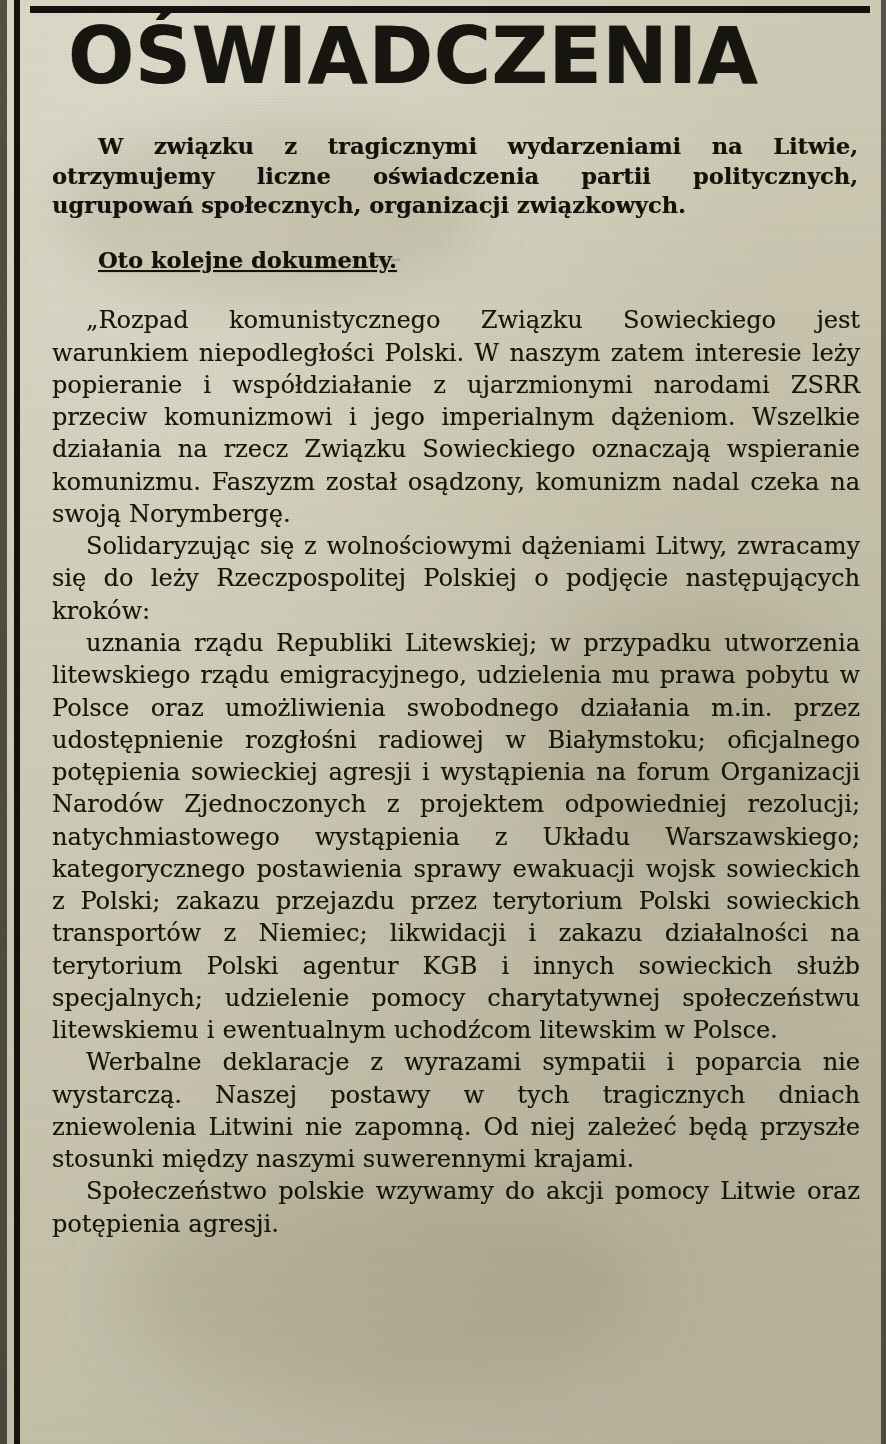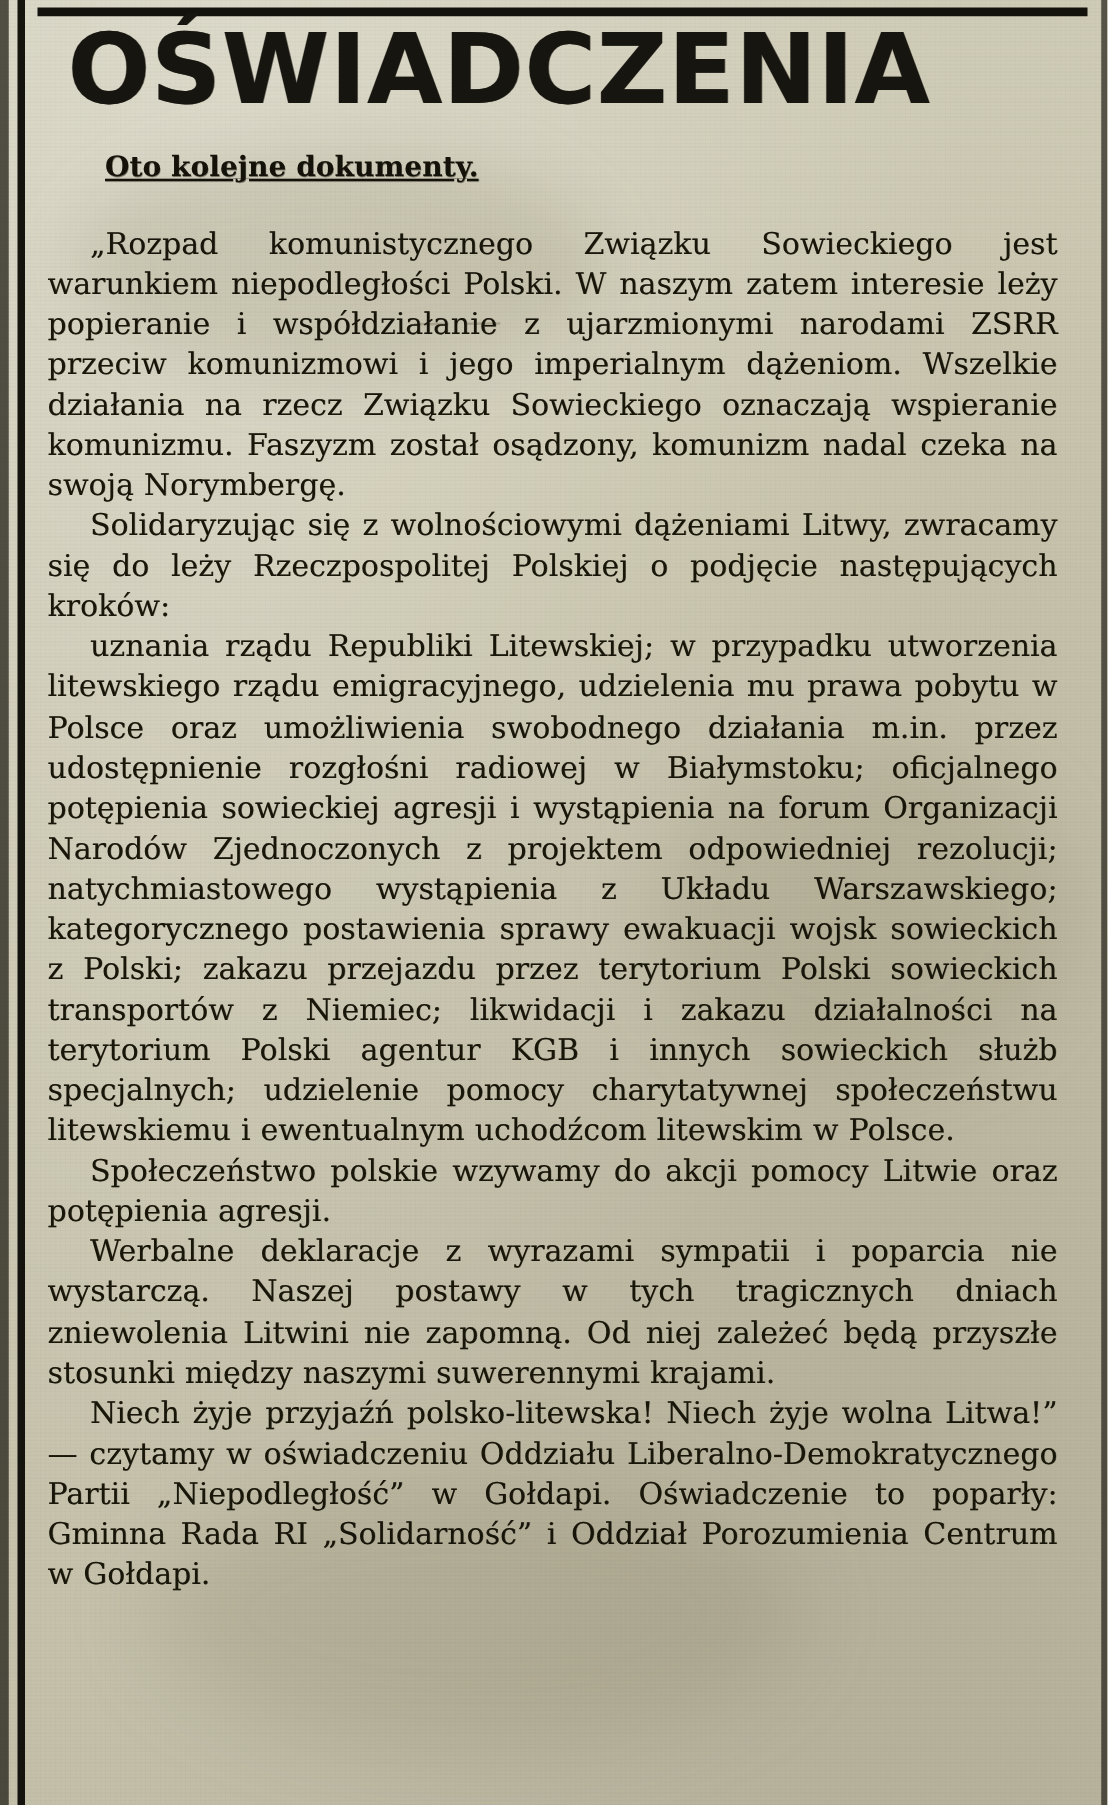--- a/index.html
+++ b/index.html
@@ -75,21 +75,21 @@
     top: 0px;
     width: 5px;
     height: 1444px;
     background: #15130e;
     opacity: .65;
   }
 
   
   .col {
     position: absolute;
-    left: 32px;
+    left: 46px;
     top: 18px;
     width: 818px;
   }
 
   h1.headline {
     margin: 0;
     padding: 0 0 0 22px;
     font-family: "DejaVu Sans", sans-serif;
     font-weight: 700;
     font-size: 78px;
@@ -165,30 +165,30 @@
   <div class="rule-left"></div>
   <div class="rule-right"></div>
   <div class="rule-top"></div>
 
   <div class="ghost">— —</div>
 
   <div class="col">
 
     <h1 class="headline">OŚWIADCZENIA</h1>
 
+    <p class="lede">W związku z tragicznymi wydarzeniami na Litwie, otrzymujemy liczne oświadczenia partii politycznych, ugrupowań społecznych, organizacji związkowych.</p>
 
     <p class="subhead">Oto kolejne dokumenty.</p>
 
     <div class="body">
       <p>„Rozpad komunistycznego Związku Sowieckiego jest warunkiem niepodległości Polski. W naszym zatem interesie leży popieranie i współdziałanie z ujarzmionymi narodami ZSRR przeciw komunizmowi i jego imperialnym dążeniom. Wszelkie działania na rzecz Związku Sowieckiego oznaczają wspieranie komunizmu. Faszyzm został osądzony, komunizm nadal czeka na swoją Norymbergę.</p>
       <p>Solidaryzując się z wolnościowymi dążeniami Litwy, zwracamy się do leży Rzeczpospolitej Polskiej o podjęcie następujących kroków:</p>
       <p>uznania rządu Republiki Litewskiej; w przypadku utworzenia litewskiego rządu emigracyjnego, udzielenia mu prawa pobytu w Polsce oraz umożliwienia swobodnego działania m.in. przez udostępnienie rozgłośni radiowej w Białymstoku; oficjalnego potępienia sowieckiej agresji i wystąpienia na forum Organizacji Narodów Zjednoczonych z projektem odpowiedniej rezolucji; natychmiastowego wystąpienia z Układu Warszawskiego; kategorycznego postawienia sprawy ewakuacji wojsk sowieckich z Polski; zakazu przejazdu przez terytorium Polski sowieckich transportów z Niemiec; likwidacji i zakazu działalności na terytorium Polski agentur KGB i innych sowieckich służb specjalnych; udzielenie pomocy charytatywnej społeczeństwu litewskiemu i ewentualnym uchodźcom litewskim w Polsce.</p>
+      <p>Werbalne deklaracje z wyrazami sympatii i poparcia nie wystarczą. Naszej postawy w tych tragicznych dniach zniewolenia Litwini nie zapomną. Od niej zależeć będą przyszłe stosunki między naszymi suwerennymi krajami.</p>
       <p>Społeczeństwo polskie wzywamy do akcji pomocy Litwie oraz potępienia agresji.</p>
-      <p>Werbalne deklaracje z wyrazami sympatii i poparcia nie wystarczą. Naszej postawy w tych tragicznych dniach zniewolenia Litwini nie zapomną. Od niej zależeć będą przyszłe stosunki między naszymi suwerennymi krajami.</p>
-      <p>Niech żyje przyjaźń polsko-litewska! Niech żyje wolna Litwa!” — czytamy w oświadczeniu Oddziału Liberalno-Demokratycznego Partii „Niepodległość” w Gołdapi. Oświadczenie to poparły: Gminna Rada RI „Solidarność” i Oddział Porozumienia Centrum w Gołdapi.</p>
     </div>
 
   </div>
 
   <div class="blotch" style="left:60px; top:120px; width:420px; height:180px; background:rgba(150,142,110,0.18); filter:blur(26px);"></div>
   <div class="blotch" style="left:520px; top:600px; width:340px; height:260px; background:rgba(160,152,118,0.15); filter:blur(30px);"></div>
   <div class="blotch" style="left:120px; top:1180px; width:520px; height:220px; background:rgba(145,137,105,0.14); filter:blur(34px);"></div>
   <div class="blotch" style="left:260px; top:330px; width:460px; height:200px; background:rgba(255,253,240,0.22); filter:blur(30px);"></div>
   <div class="grain"></div>
 

